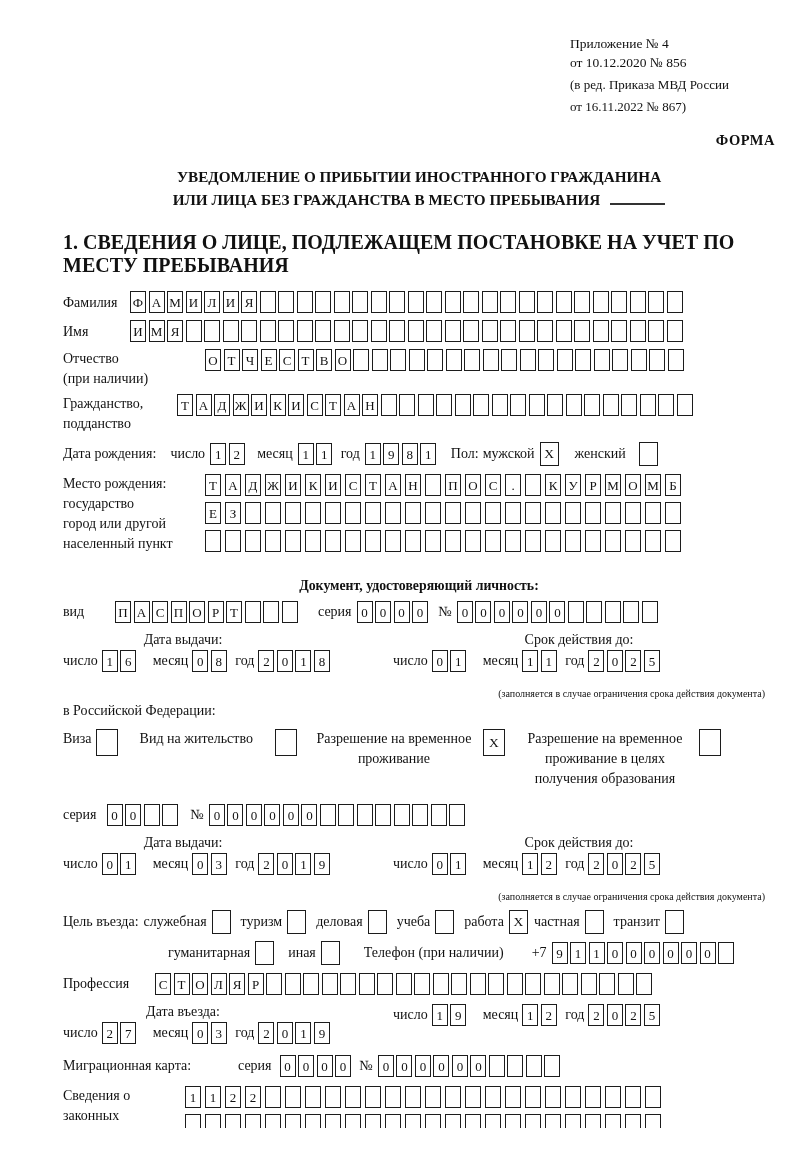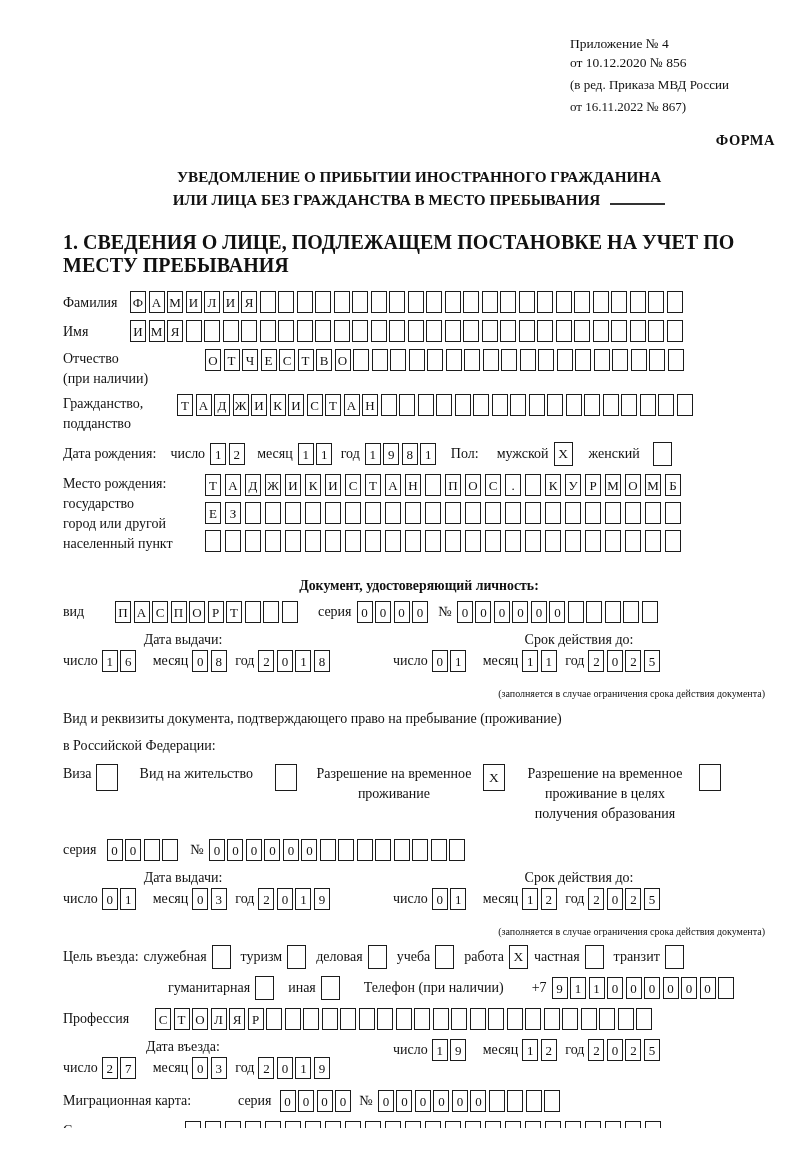--- a/index.html
+++ b/index.html
@@ -244,21 +244,21 @@
         <span class="cell">1</span>
         <span class="cell">1</span>
       </span>
     <span class="sub" style="margin-left:6px;">год</span>
     <span class="cells">
         <span class="cell">1</span>
         <span class="cell">9</span>
         <span class="cell">8</span>
         <span class="cell">1</span>
       </span>
-    <span class="sub" style="margin-left:12px;margin-right:16px;font-family:Liberation Serif, serif;">Пол:</span>
+    <span class="sub" style="margin-left:12px;margin-right:2px;font-family:Liberation Serif, serif;">Пол:</span>
     <span class="sub" style="margin-left:2px;">мужской</span>
     <span class="cb">X</span>
     <span class="sub" style="margin-left:16px;">женский</span>
     <span class="cb" style="margin-left:8px;"></span>
   </div>
 
   <div class="row mt8">
     <div class="lblcol w142">
       <div>Место рождения:</div>
       <div>государство</div>
@@ -429,21 +429,20 @@
             <span class="cell">2</span>
             <span class="cell">0</span>
             <span class="cell">2</span>
             <span class="cell">5</span>
           </span>
       </div>
       <div class="dnote">(заполняется в случае ограничения срока действия документа)</div>
     </div>
   </div>
 
-  <div class="plain mt8">Вид и реквизиты документа, подтверждающего право на пребывание (проживание)</div>
   <div class="plain">в Российской Федерации:</div>
 
   <div class="optrow">
     <div class="optitem">
       <span class="optlbl">Виза</span>
       <span class="optgap" style="width:4px;"></span>
       <span class="cb big"></span>
     </div>
     <span class="optgap" style="width:22px;"></span>
     <div class="optitem">

